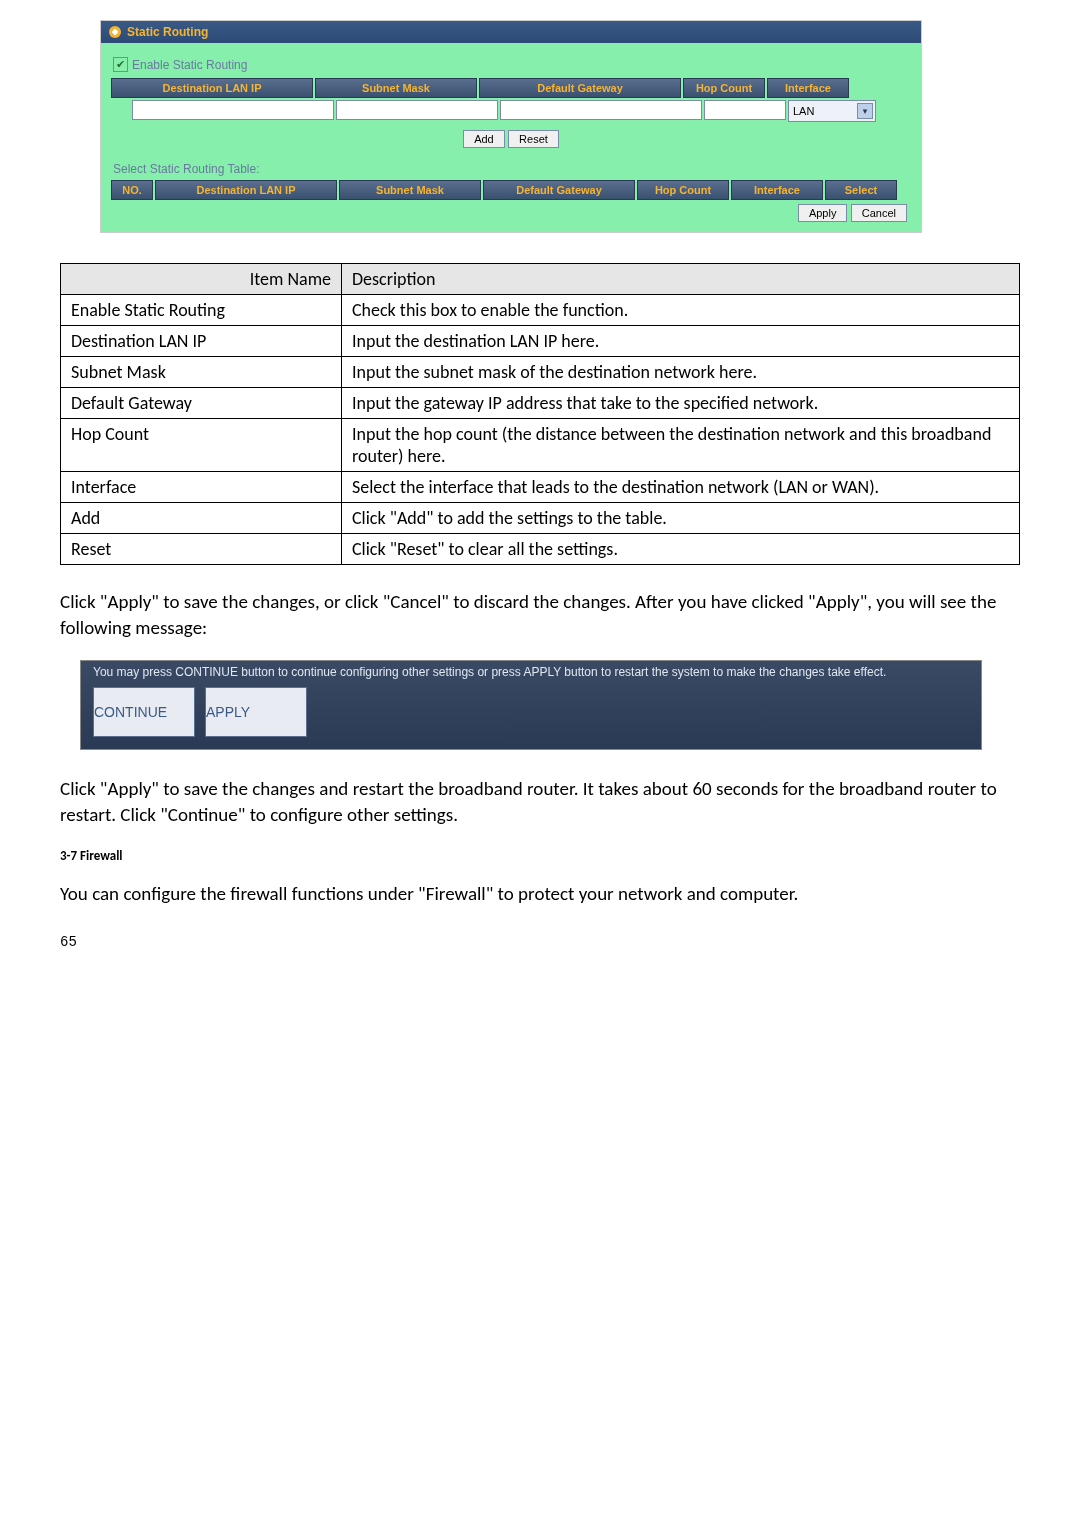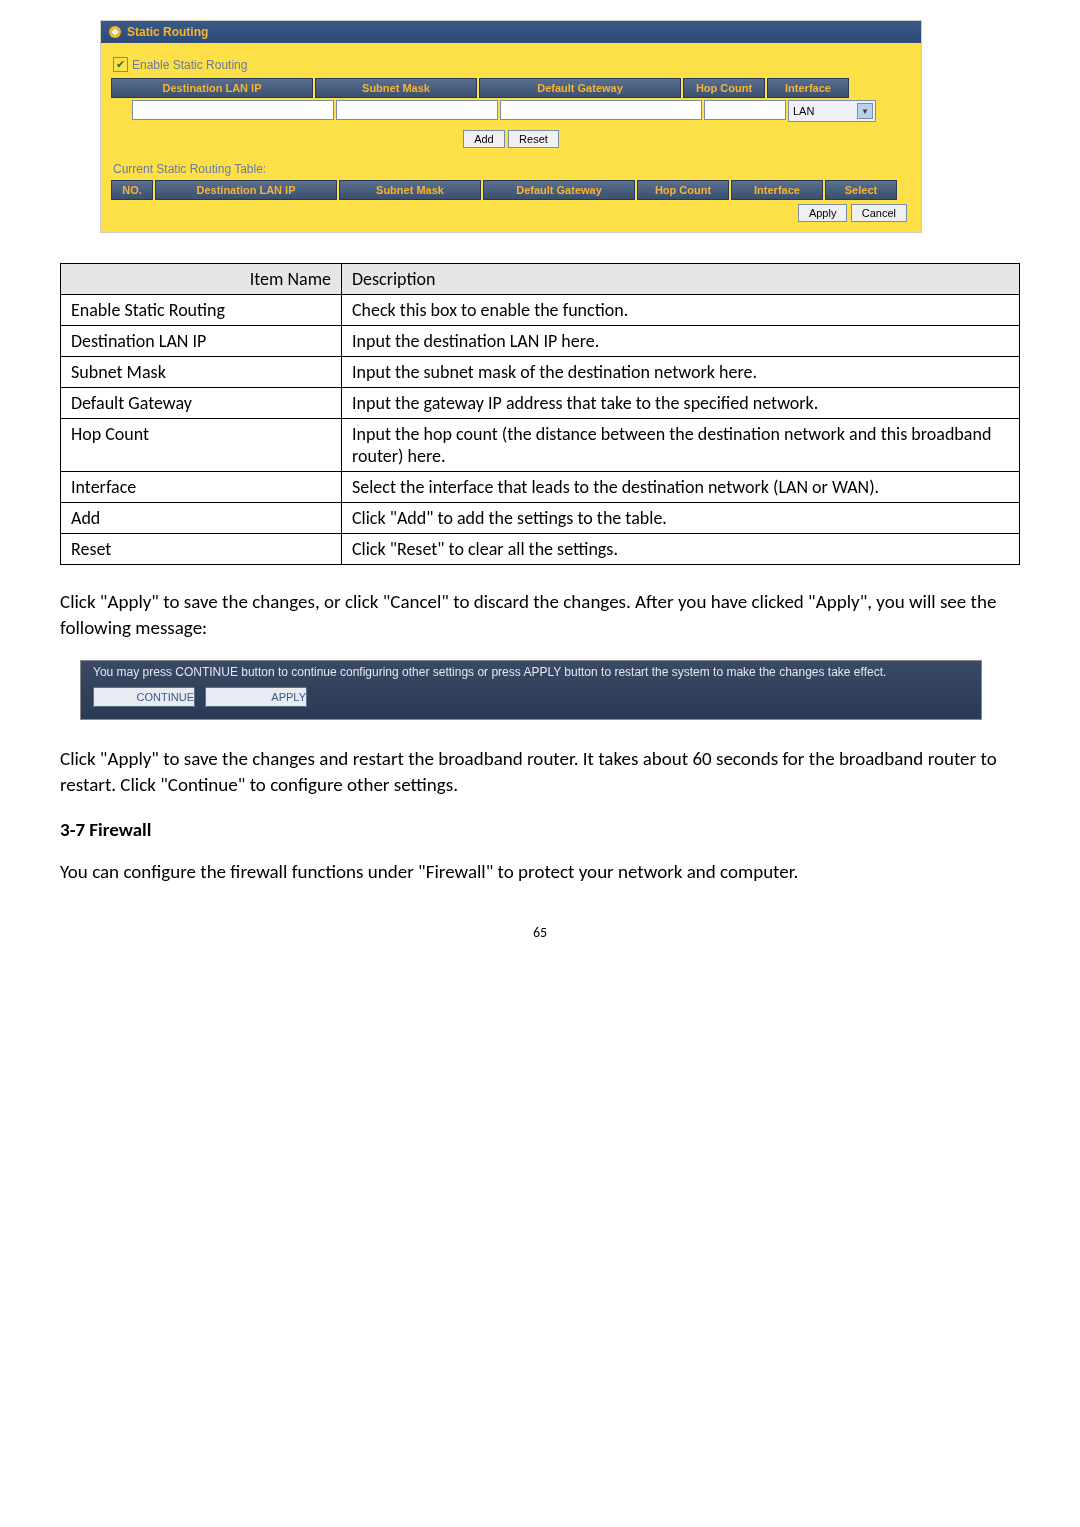--- a/index.html
+++ b/index.html
@@ -7,21 +7,21 @@
     padding: 20px 60px 60px 60px;
     font-family: "Calibri", "Arial", sans-serif;
     font-size: 18px;
     color: #000;
     background: #fff;
     width: 960px;
   }
   
   .ui-panel {
     border: 1px solid #ccc;
-    background: #fde047;
+    background: #86efac;
     margin: 0 16px 30px 40px;
     font-family: Arial, sans-serif;
     font-size: 12px;
     width: 820px;
   }
   .ui-titlebar {
     background: linear-gradient(#3a5a85, #2b4a75);
     color: #f5b432;
     font-weight: bold;
     padding: 4px 8px;
@@ -109,24 +109,24 @@
     background: linear-gradient(#3a4a65,#2a3a55);
     color:#d9e2ec;
     font-family: Arial, sans-serif;
     font-size:12px;
   }
   .save-title { color:#f5b432; font-size:13px; padding:8px 12px 2px 12px; font-family:"Times New Roman",serif; font-style:normal;}
   .save-text { padding:4px 24px 8px 12px; color:#dfe7f0;}
   .save-btns { display:flex; gap:10px; padding:0 12px 12px 12px;}
   .save-btn {
     background:#e8ecf2; border:1px solid #5a6f8f; color:#3a5a85;
-    padding:3px 0; width:100px; text-align:right; font-size:11px;
-  }
-  h3 { font-size:19px; margin:20px 0 18px 0; font-weight:bold;}
-  .pageno { text-align:center; font-size:14px; margin-top:40px;}
+    padding:16px 0; width:100px; text-align:left; font-size:14px;
+  }
+  h3 { font-size:13px; margin:20px 0 18px 0; font-weight:bold;}
+  .pageno { text-align:left; font-size:14px; margin-top:28px;font-family:Liberation Mono, monospace;}
 </style>
 </head>
 <body>
 
 <div class="ui-panel">
   <div class="ui-titlebar">
     <span class="gear"></span>
     <span>Static Routing</span>
   </div>
   <div class="ui-body">
@@ -148,21 +148,21 @@
       <div class="txt col-hop"></div>
       <div class="sel col-if">
         <span>LAN</span>
         <span class="sel-arrow">▾</span>
       </div>
     </div>
     <div class="btn-row">
       <span class="btn">Add</span>
       <span class="btn">Reset</span>
     </div>
-    <div class="sub-label">Current Static Routing Table:</div>
+    <div class="sub-label">Select Static Routing Table:</div>
     <div class="hdr-row">
       <div class="hdr col-no">NO.</div>
       <div class="hdr col-dest2">Destination LAN IP</div>
       <div class="hdr col-subnet2">Subnet Mask</div>
       <div class="hdr col-gw2">Default Gateway</div>
       <div class="hdr col-hop2">Hop Count</div>
       <div class="hdr col-if2">Interface</div>
       <div class="hdr col-sel2">Select</div>
     </div>
     <div class="action-row">

